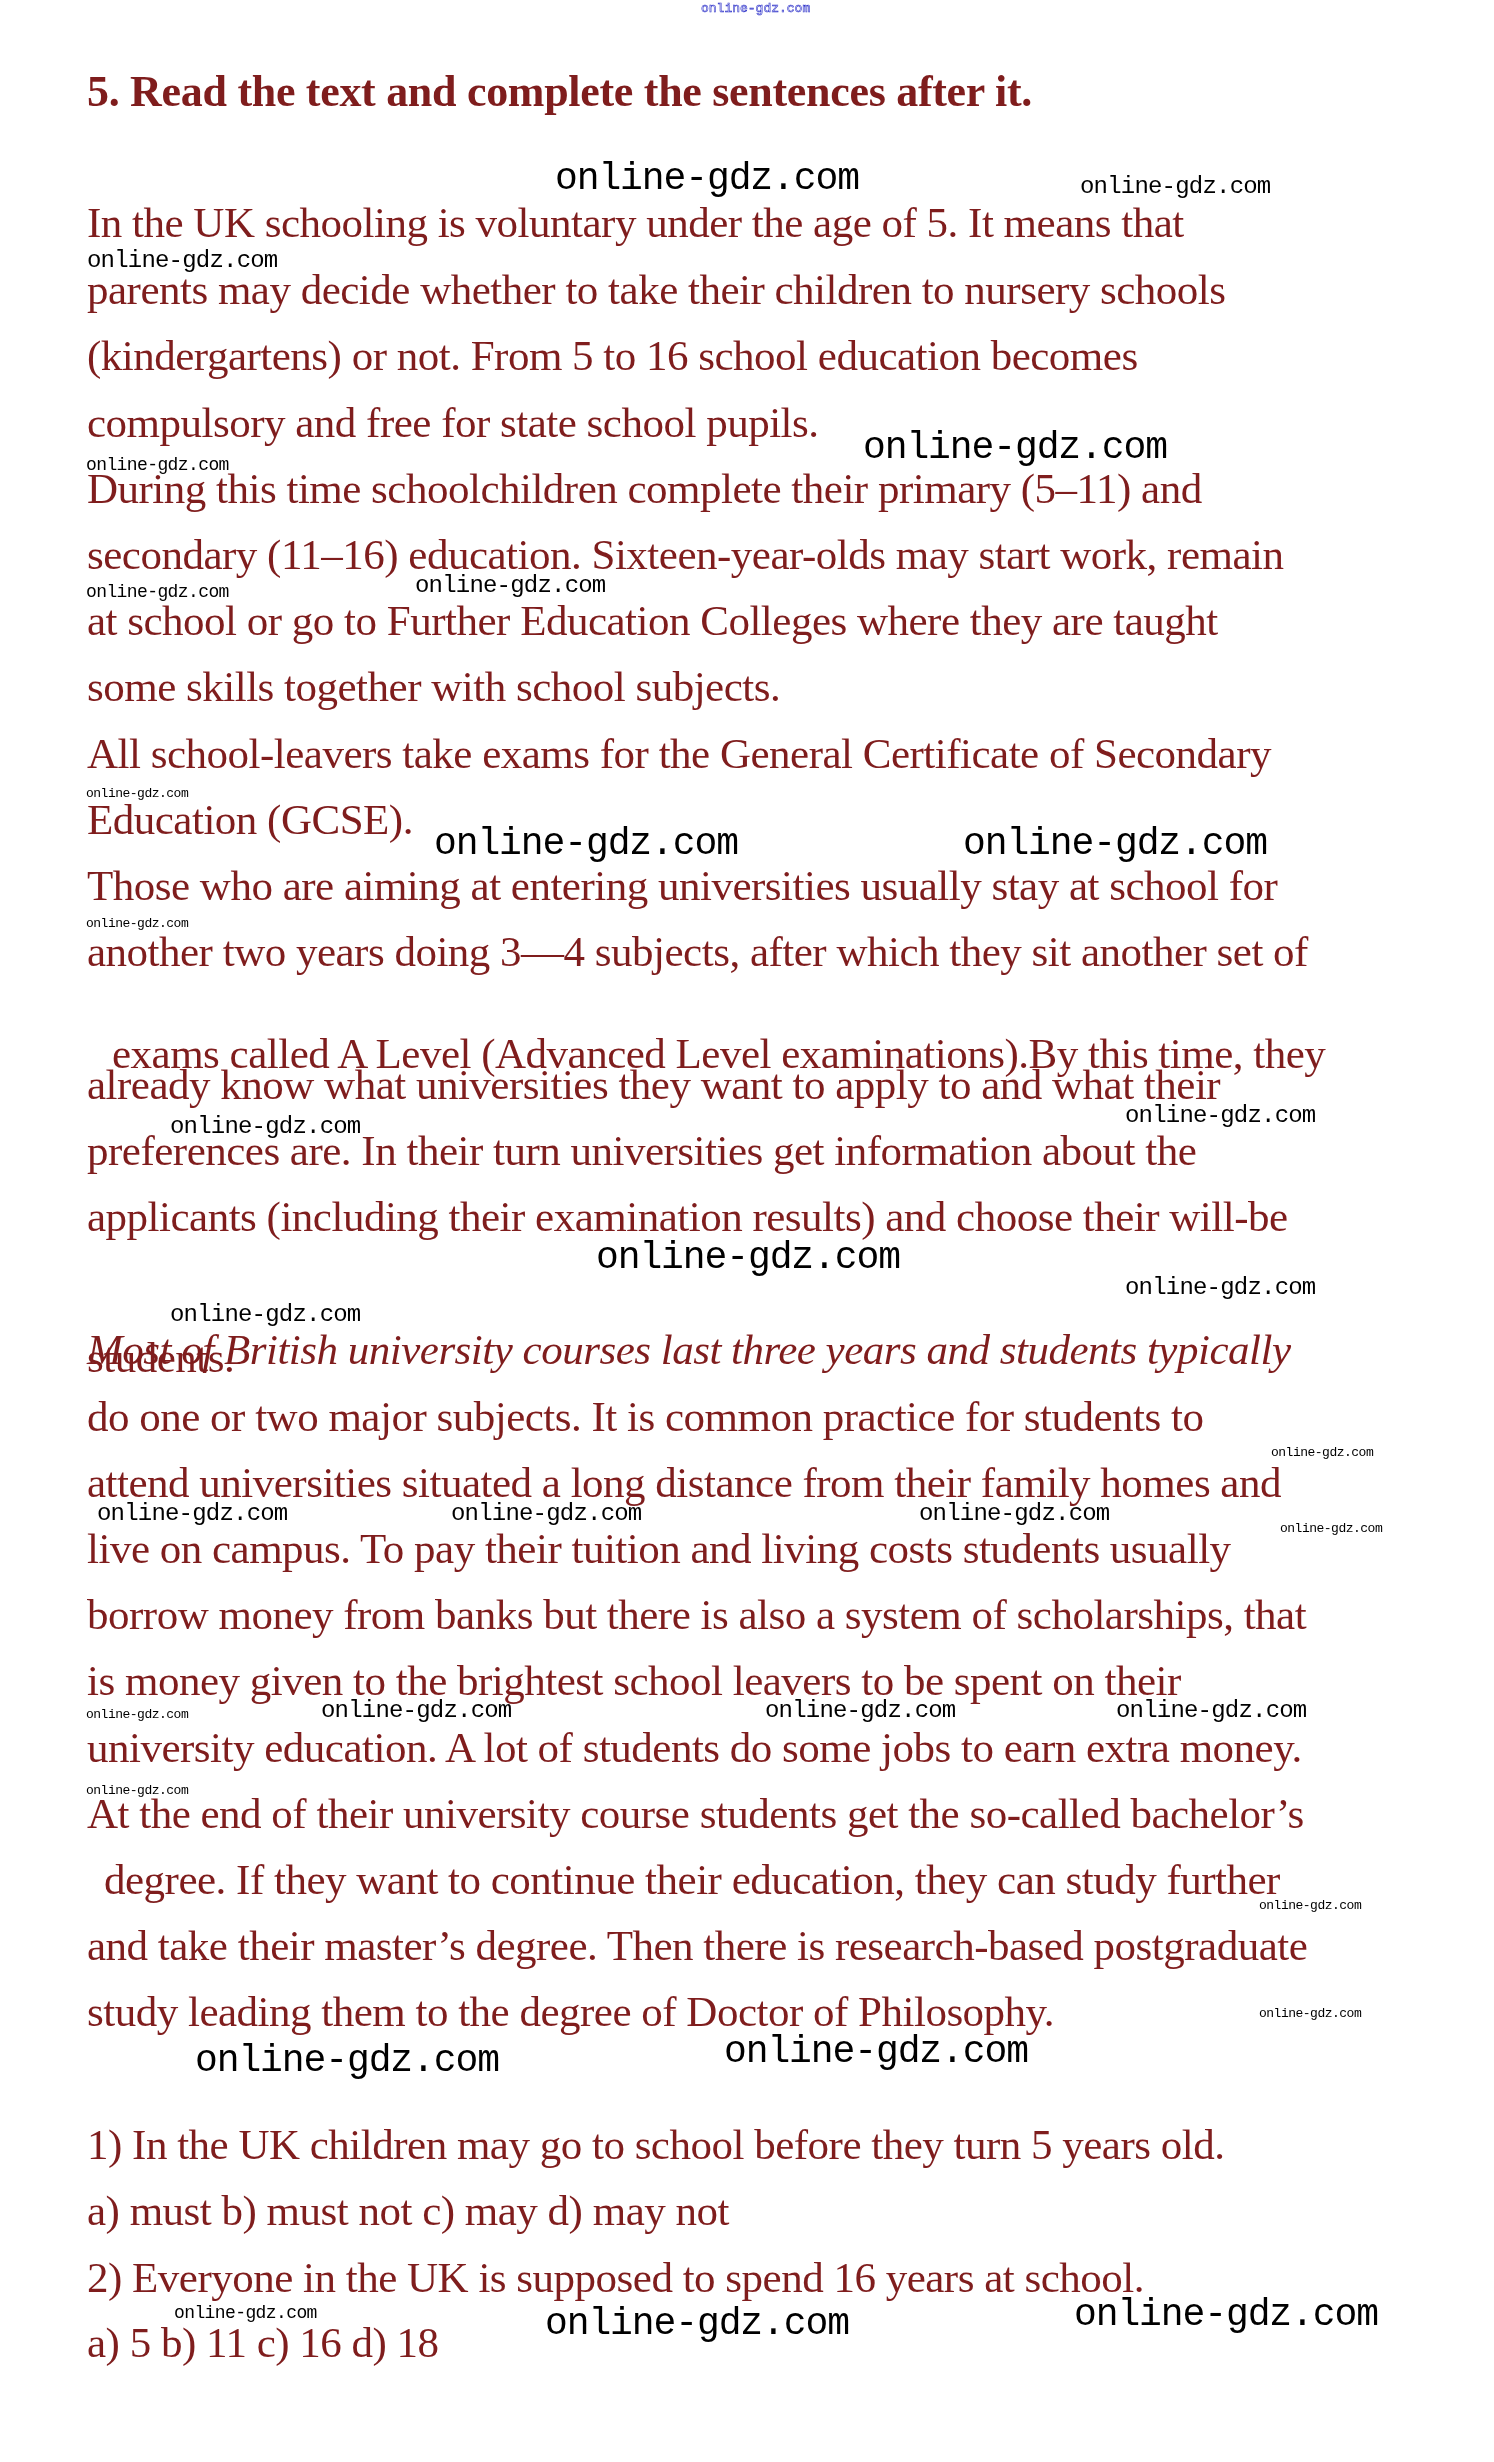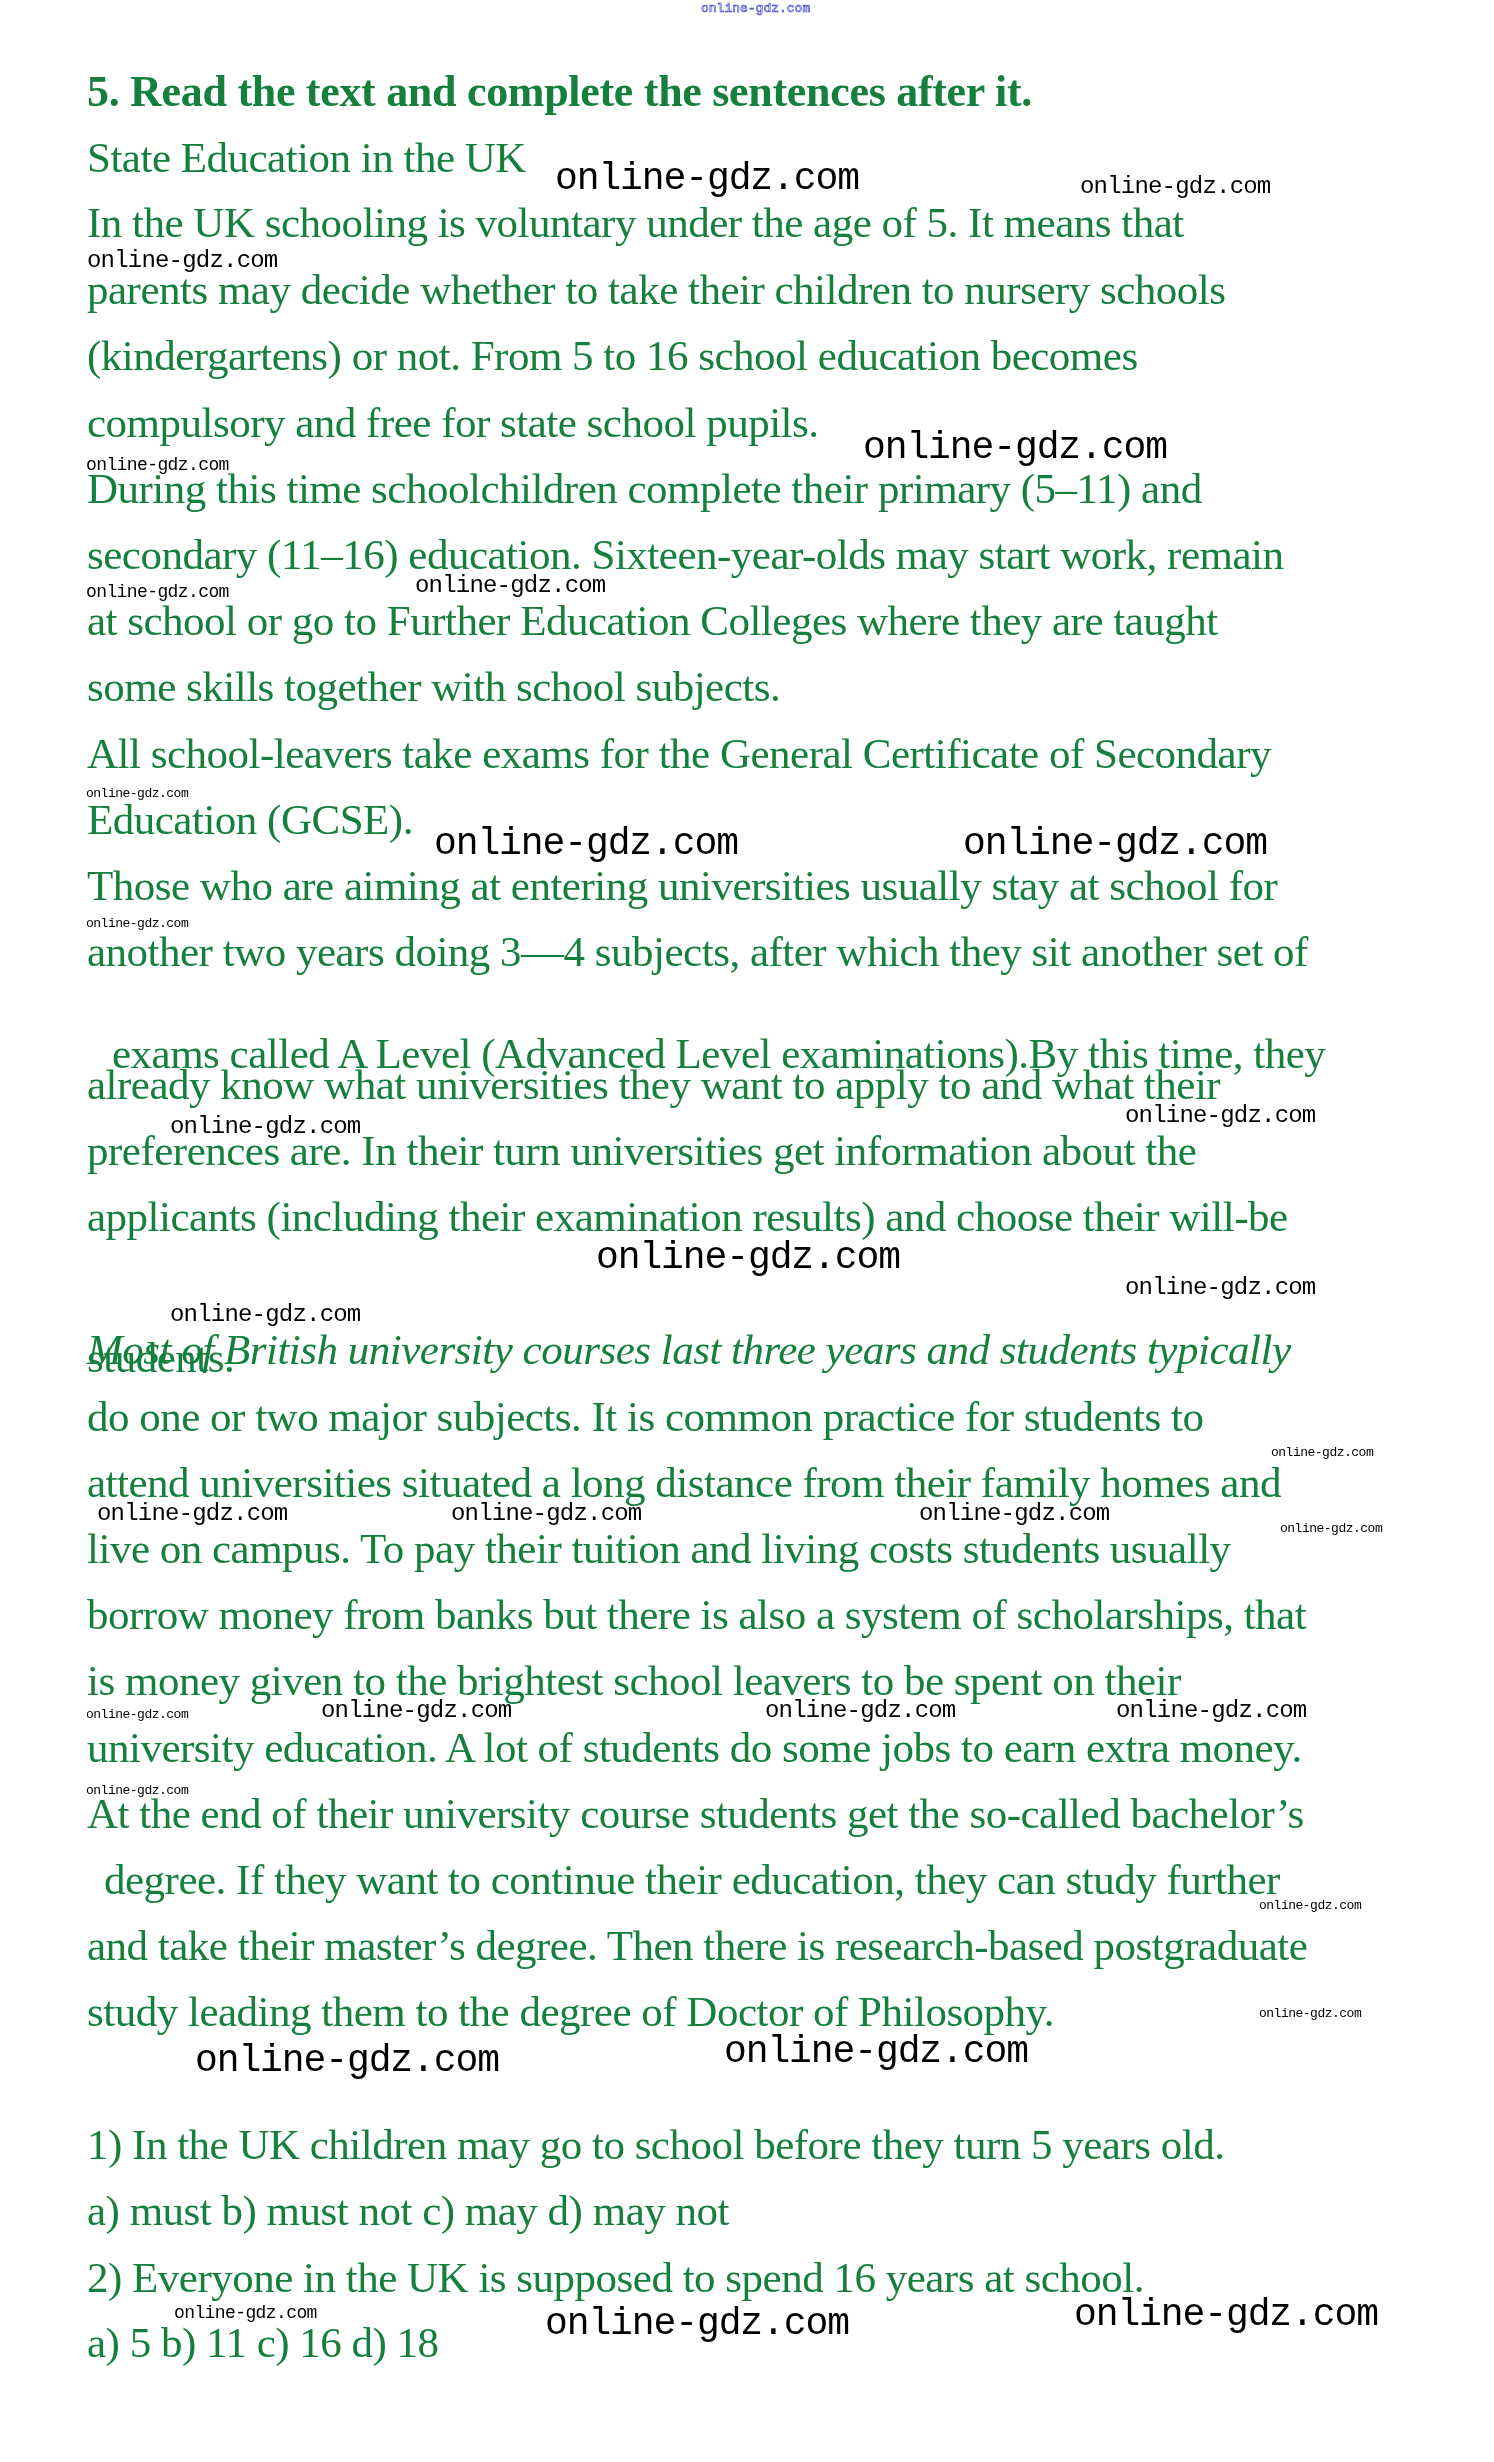--- a/index.html
+++ b/index.html
@@ -22,21 +22,21 @@
     background: #ffffff;
   }
   .line {
     position: absolute;
     left: 87px;
     white-space: nowrap;
     font-family: "Liberation Serif", "DejaVu Serif", serif;
     font-size: 43px;
     line-height: 1;
     height: 43px;
-    color: #15803d;
+    color: #7f1d1d;
     letter-spacing: -0.5px;
   }
   .title {
     font-weight: bold;
     font-size: 44px;
     letter-spacing: -0.3px;
   }
   .wm {
     position: absolute;
     white-space: nowrap;
@@ -57,21 +57,20 @@
   }
 </style>
 </head>
 <body>
 
 <div class="page">
 
   <div class="wm outline" style="left:701px; top:2.3px;">online-gdz.com</div>
 
   <div class="line title" style="top:70px;">5. Read the text and complete the sentences after it.</div>
-  <div class="line" style="top:136px;">State Education in the UK</div>
 
   <div>
     <div class="line" style="top:201px;text-align:center;">In the UK schooling is voluntary under the age of 5. It means that</div>
     <div class="line" style="top:268px;">parents may decide whether to take their children to nursery schools</div>
     <div class="line" style="top:334px;">(kindergartens) or not. From 5 to 16 school education becomes</div>
     <div class="line" style="top:401px;">compulsory and free for state school pupils.</div>
     <div class="line" style="top:467px;">During this time schoolchildren complete their primary (5–11) and</div>
     <div class="line" style="top:533px;">secondary (11–16) education. Sixteen-year-olds may start work, remain</div>
     <div class="line" style="top:599px;">at school or go to Further Education Colleges where they are taught</div>
     <div class="line" style="top:665px;">some skills together with school subjects.</div>

